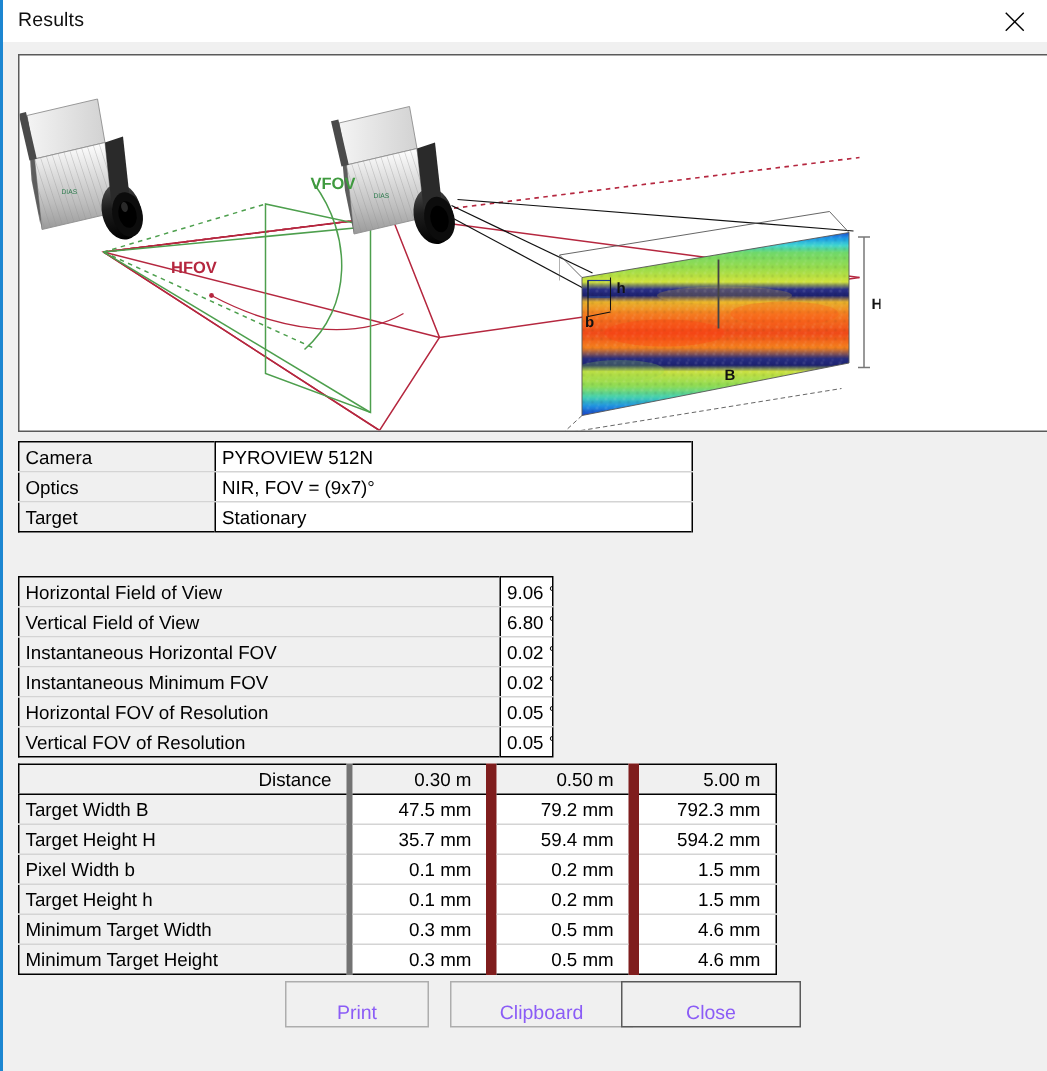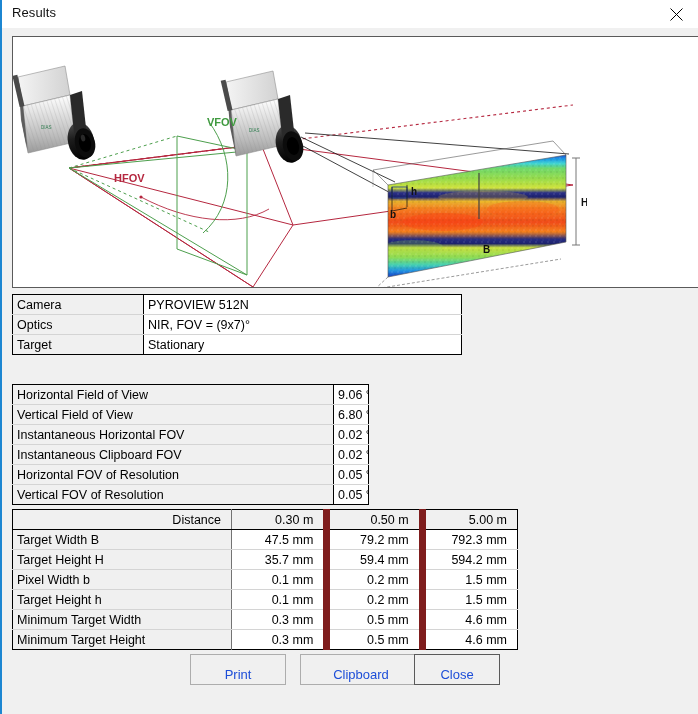--- a/index.html
+++ b/index.html
@@ -90,49 +90,49 @@
   }
   #table-fov tr:last-child td{border-bottom:none;}
   
   #table-distance{
     position:absolute;left:10px;top:509px;width:506px;
   }
   #table-distance td{
     border-right:7px solid #7f1d1d;
   }
   #table-distance td.k{
-    width:204px;background:#f0f0f0;border-right:1px solid #737373;margin-left:16px;
+    width:204px;background:#f0f0f0;border-right:4px solid #737373;margin-left:16px;
   }
   #table-distance tr.head td{
     background:#f0f0f0;text-align:right;padding-right:10px;
     border-bottom:1px solid #000;
   }
   #table-distance tr.head td.k{border-bottom:1px solid #000;}
   #table-distance td.v{
     background:#ffffff;text-align:right;padding-right:10px;
   }
   #table-distance tr:last-child td{border-bottom:none;}
   #table-distance td:last-child{border-right:none;}
   
   #button-bar{
     position:absolute;left:0;top:654px;width:698px;height:34px;
   }
   .btn{
     position:absolute;top:0;height:31px;
     background:#f0f0f0;
     border:1px solid #adadad;
     font-family:"Liberation Sans",sans-serif;
-    font-size:13px;color:#1d4ed8;
+    font-size:13px;color:#8b5cf6;
     cursor:default;
     padding:12px;
   }
   .btn.focus{border:1px solid #5a5a5a;}
   #btn-print{left:188px;width:96px;}
   #btn-clipboard{left:298px;width:122px;}
-  #btn-close{left:412px;width:86px;}
+  #btn-close{left:412px;width:120px;}
 </style>
 </head>
 <body>
 
 <div id="window">
 
   <div id="titlebar">
     <div id="title-text">Results</div>
     <button id="close-btn">
       <span>
@@ -318,21 +318,21 @@
         </tr>
         <tr>
           <td class="k">Vertical Field of View</td>
           <td class="v">6.80 °</td>
         </tr>
         <tr>
           <td class="k">Instantaneous Horizontal FOV</td>
           <td class="v">0.02 °</td>
         </tr>
         <tr>
-          <td class="k">Instantaneous Clipboard FOV</td>
+          <td class="k">Instantaneous Minimum FOV</td>
           <td class="v">0.02 °</td>
         </tr>
         <tr>
           <td class="k">Horizontal FOV of Resolution</td>
           <td class="v">0.05 °</td>
         </tr>
         <tr>
           <td class="k">Vertical FOV of Resolution</td>
           <td class="v">0.05 °</td>
         </tr>

